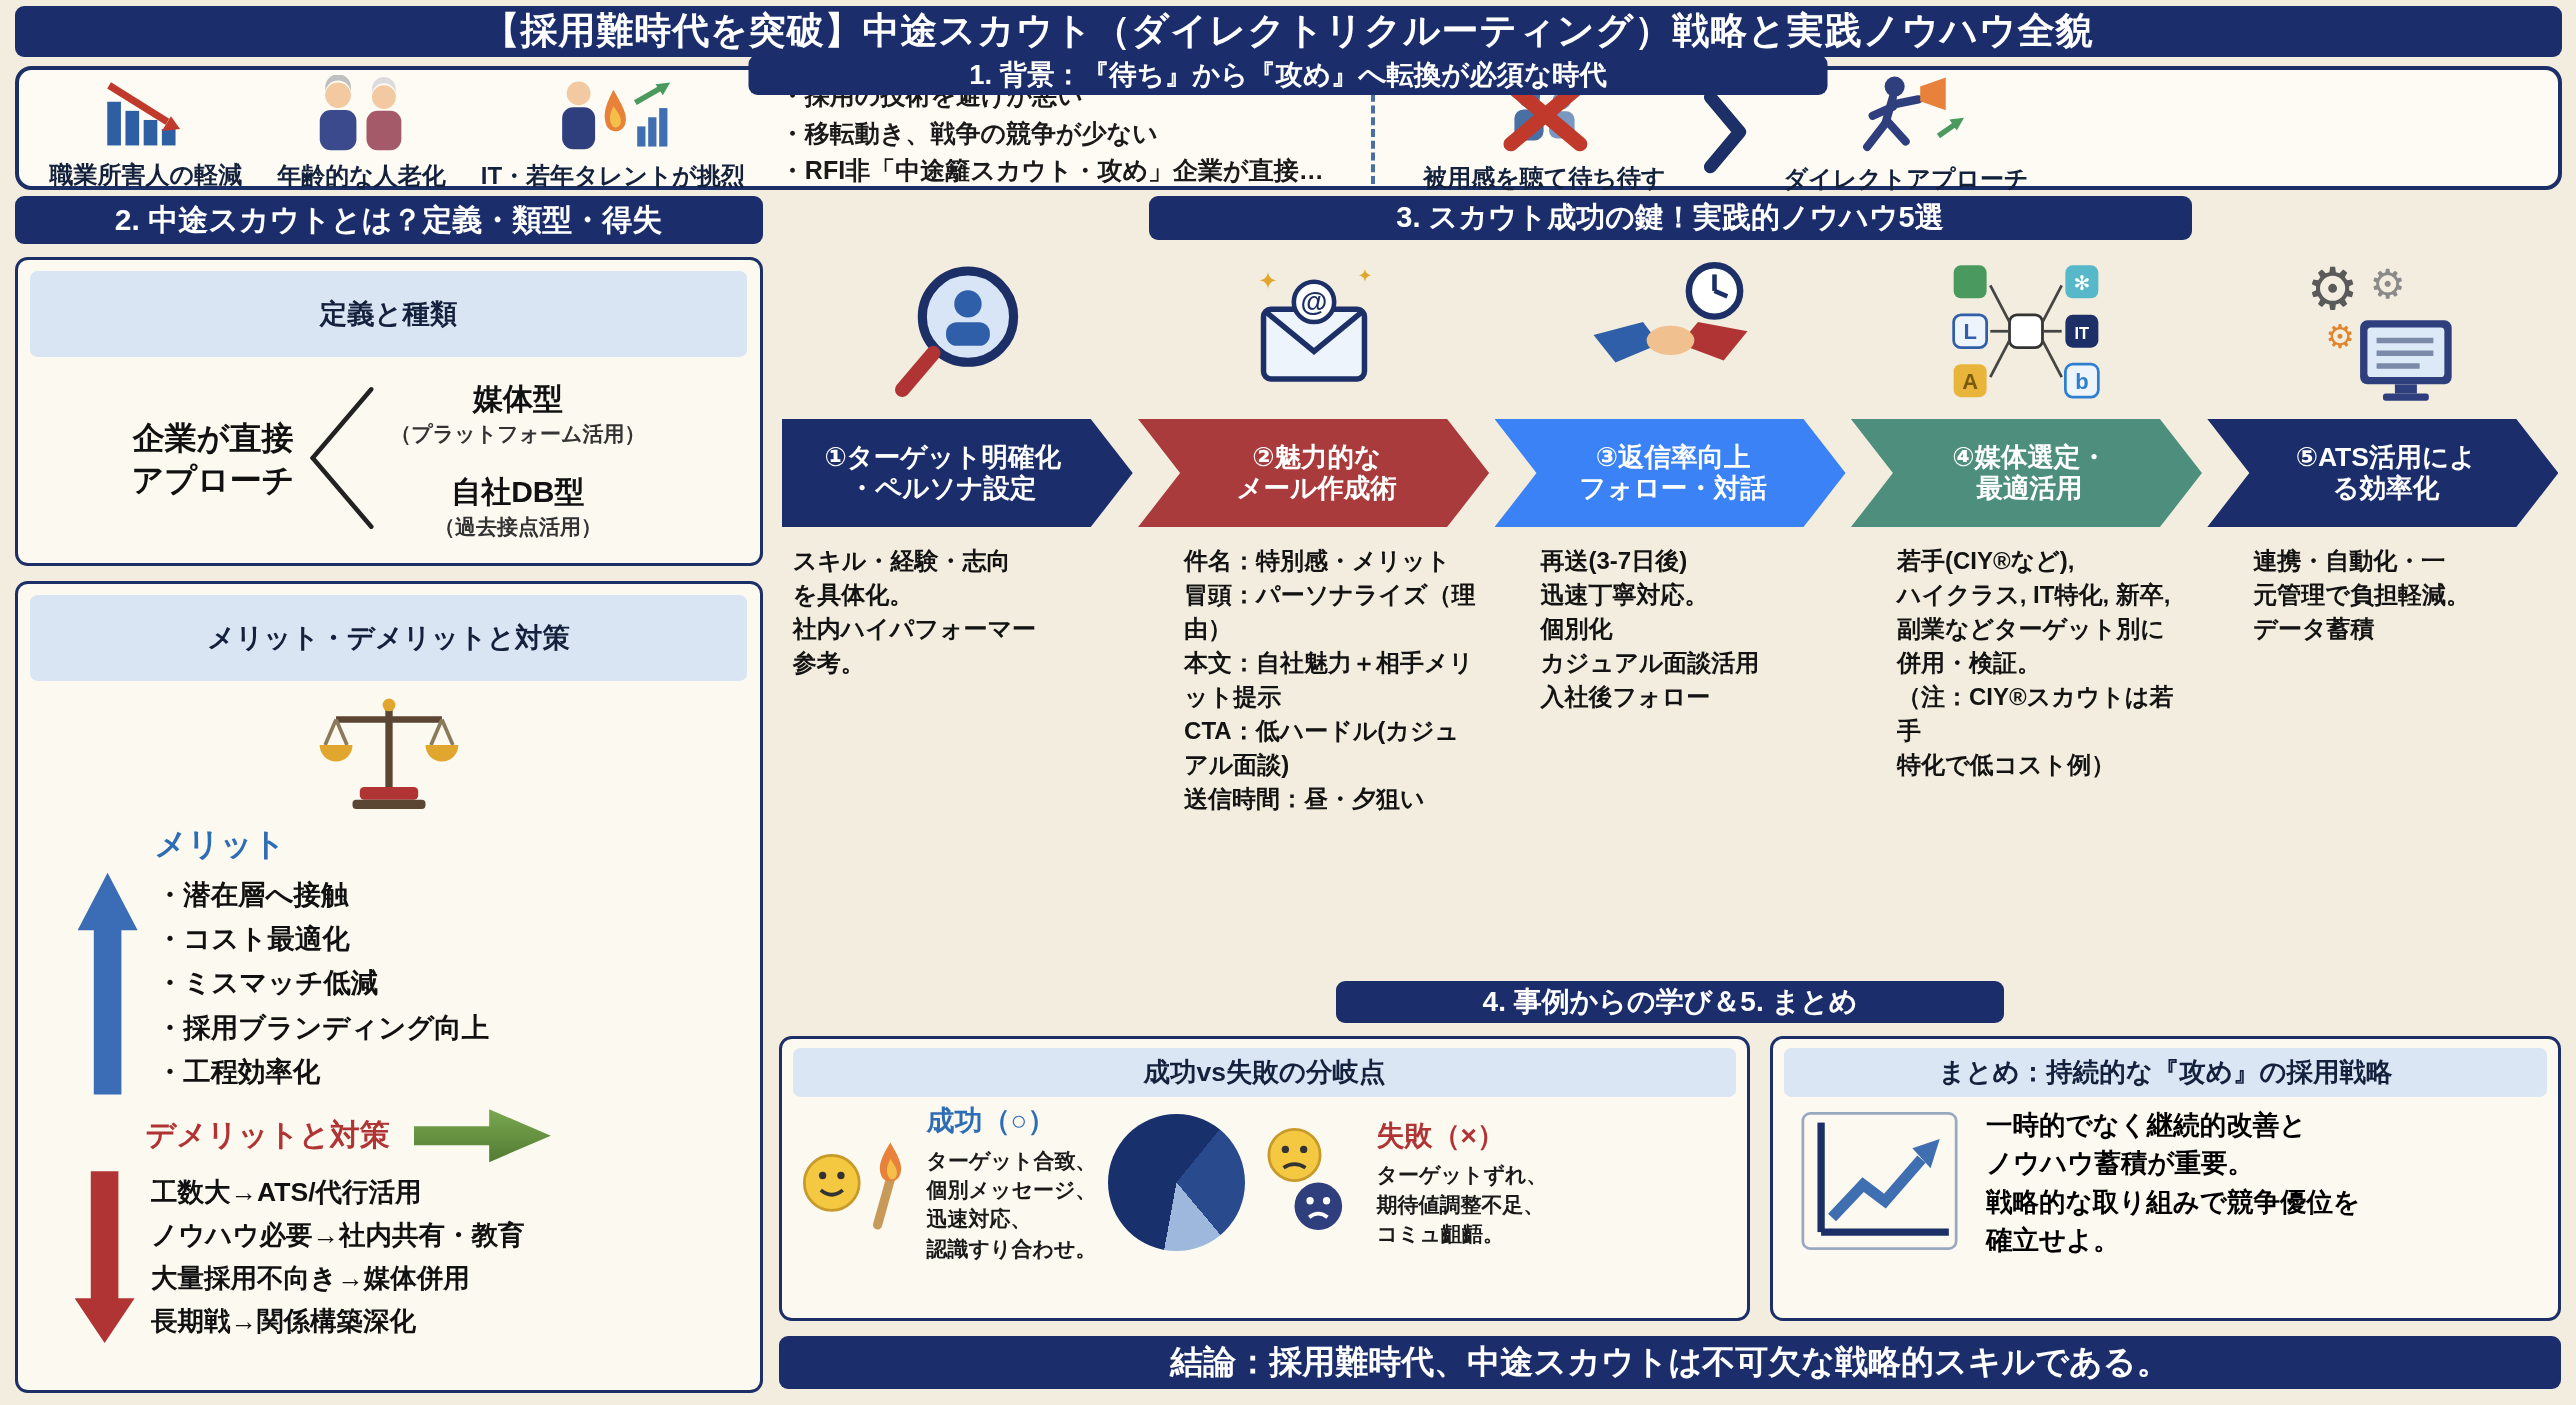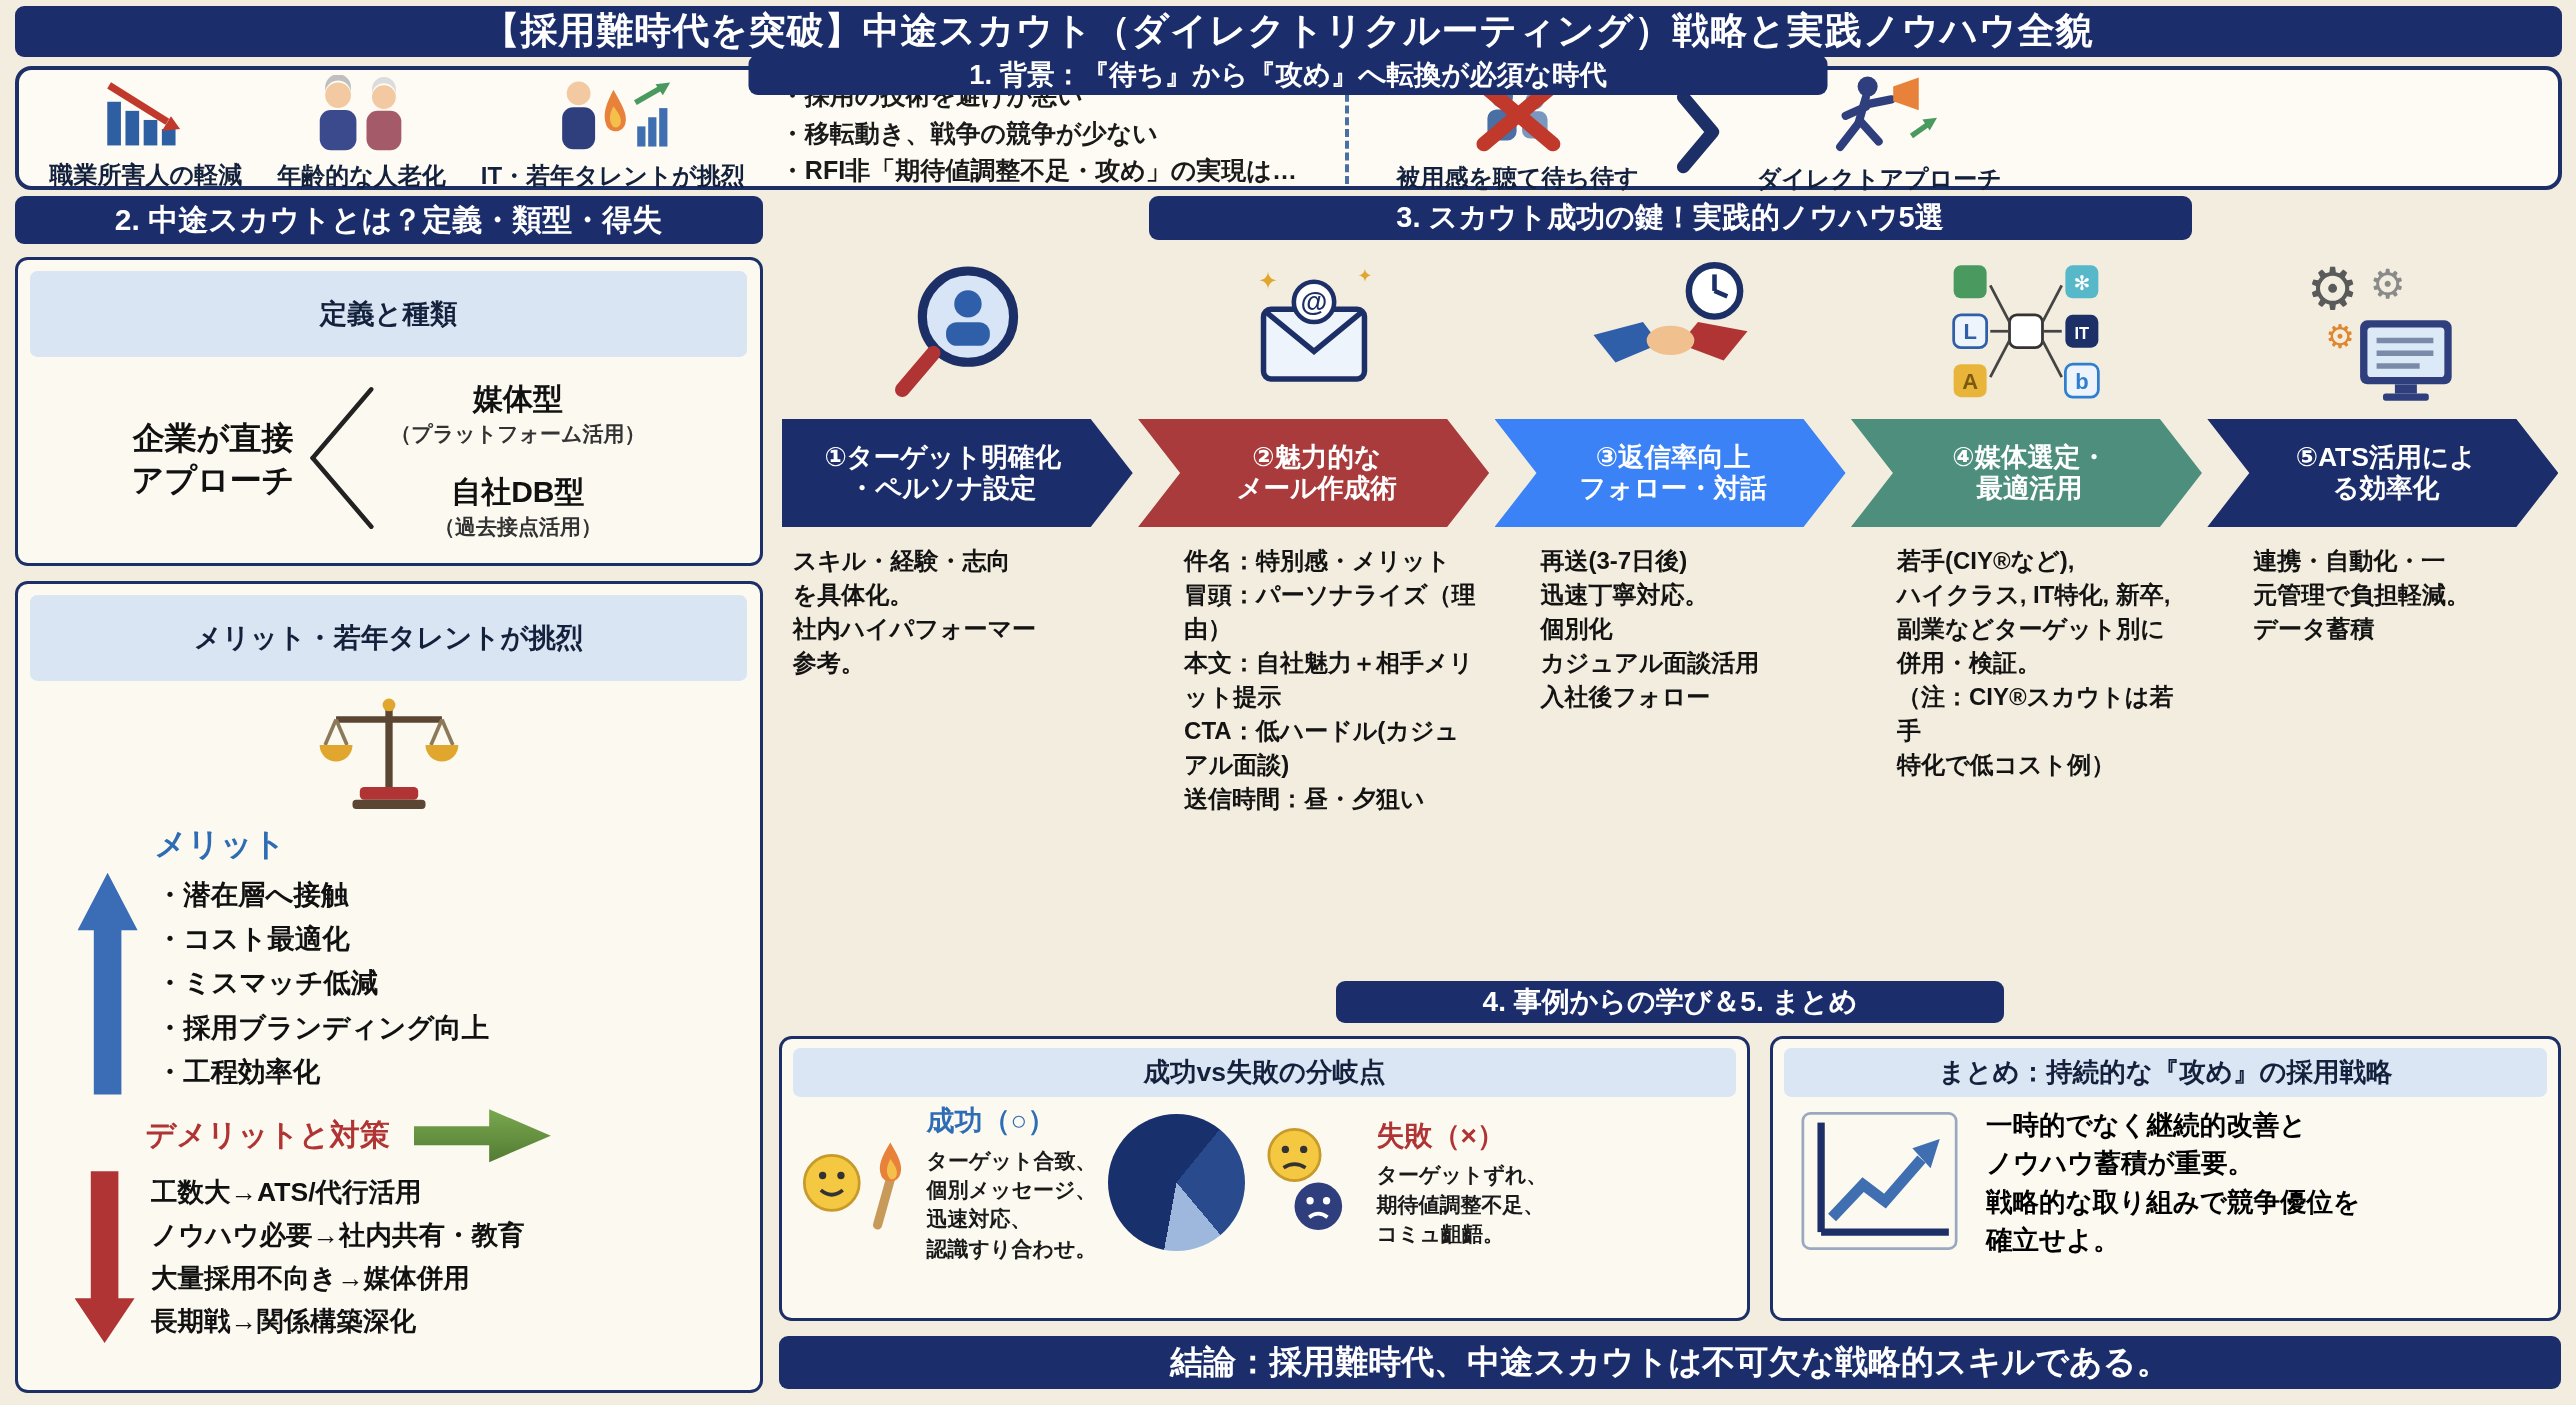--- a/index.html
+++ b/index.html
@@ -179,21 +179,21 @@
           <polyline points="90,30 118,14" stroke="#4a9a5f" stroke-width="6" fill="none"></polyline>
           <polygon points="128,8 112,10 120,22" fill="#4a9a5f"></polygon>
         </svg>
       </span>
       <span class="factor-label">IT・若年タレントが挑烈</span>
     </div>
 
     <div class="sec1-bullets">
       <div>・採用の技術を避けが悪い</div>
       <div>・移転動き、戦争の競争が少ない</div>
-      <div>・RFI非「期待値調整不足・攻め」の実現は…</div>
+      <div>・RFI非「中途籬スカウト・攻め」企業が直接…</div>
     </div>
 
     <div class="dash-div"></div>
 
     <div class="factor">
       <span>
         <svg width="101" height="82" viewBox="0 0 110 90">
           <circle cx="38" cy="26" r="12" fill="#4a6fa5"></circle>
           <rect x="22" y="40" width="32" height="34" rx="10" fill="#4a6fa5"></rect>
           <circle cx="74" cy="30" r="10" fill="#7a97c0"></circle>
@@ -255,21 +255,21 @@
         </div>
         <div>
           <div class="def-type-name">自社DB型</div>
           <div class="def-type-note">（過去接点活用）</div>
         </div>
       </div>
     </div>
   </div>
 
   <div class="box merit-box">
-    <div class="band">メリット・若年タレントが挑烈</div>
+    <div class="band">メリット・デメリットと対策</div>
     <div class="scale-wrap">
       <svg width="146" height="128" viewBox="0 0 160 140">
         <line x1="80" y1="14" x2="80" y2="104" stroke="#5a4632" stroke-width="8"></line>
         <rect x="48" y="104" width="64" height="14" rx="5" fill="#b03434"></rect>
         <rect x="40" y="118" width="80" height="10" rx="4" fill="#5a4632"></rect>
         <line x1="22" y1="30" x2="138" y2="30" stroke="#5a4632" stroke-width="7"></line>
         <circle cx="80" cy="14" r="7" fill="#e0a62e"></circle>
         <line x1="22" y1="30" x2="10" y2="58" stroke="#8a7a5a" stroke-width="4"></line>
         <line x1="22" y1="30" x2="34" y2="58" stroke="#8a7a5a" stroke-width="4"></line>
         <path d="M4 58 A18 18 0 0 0 40 58 Z" fill="#e0a62e"></path>

